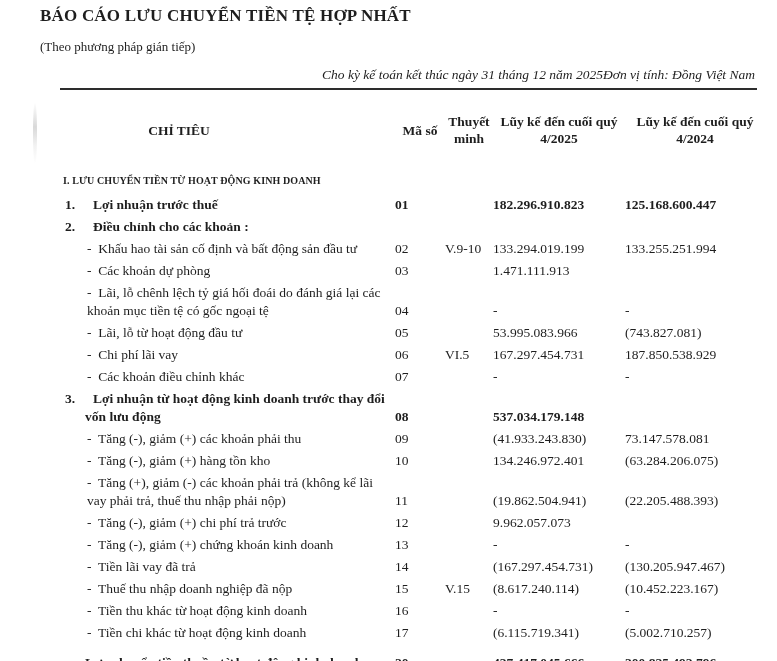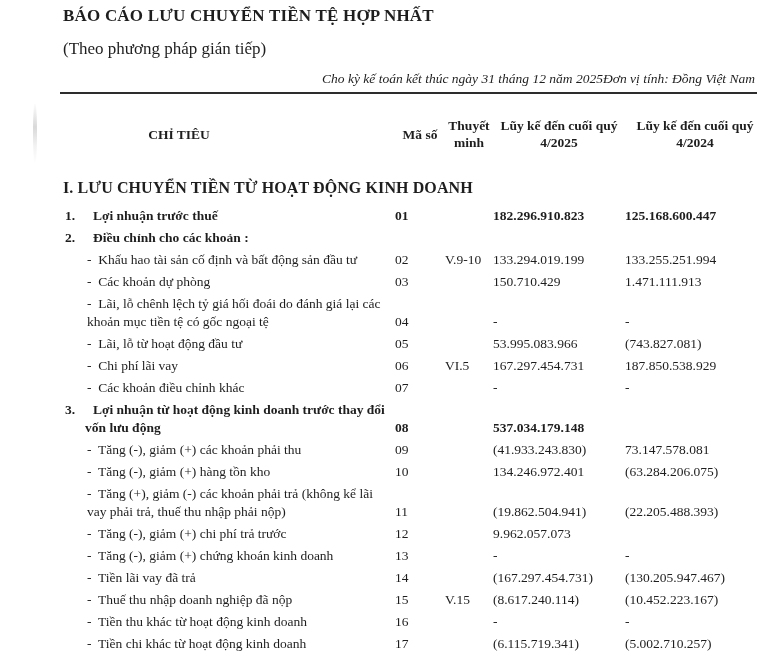--- a/index.html
+++ b/index.html
@@ -11,44 +11,44 @@
   }
   .page { position:relative; width:777px; height:661px; padding-top:6px; }
 
   
   .artifact {
     position:absolute; left:33px; top:102px; width:4px; height:62px;
     background:linear-gradient(to bottom, rgba(200,200,200,0) 0%, rgba(185,185,185,.55) 40%, rgba(210,210,210,.3) 70%, rgba(220,220,220,0) 100%);
     border-radius:50%;
   }
 
-  .hdr { margin-left:63px; margin-right:20px; }
+  .hdr { margin-left:40px; margin-right:20px; }
   .title { font-size:17px; font-weight:bold; letter-spacing:.2px; }
-  .method { margin-top:13px; font-size:17px;font-family:Liberation Serif, serif; }
+  .method { margin-top:13px; font-size:13px;font-family:Liberation Serif, serif; }
   .meta-line {
     margin-top:12px; display:flex; justify-content:flex-end;
     font-size:13.5px; font-style:italic;
   }
   .meta-line .unit { margin-right:2px; }
   .top-rule {
     margin:5px 20px 0 60px; height:0;
     border-top:2.5px solid #2d2d2d; width:697px;
   }
 
   .tbl { margin-left:63px; width:702px; font-size:13.5px; }
   .grid {
     display:grid;
     grid-template-columns:332px 50px 48px 132px 140px;
   }
   .thead { padding:23px 0 22px 0; font-weight:bold; align-items:center; }
   .thead > div { text-align:center; line-height:17px; }
   .th-item { padding-right:100px; }
   .th-note { padding:0 2px; }
 
-  .section-heading { font-weight:bold; margin:6px 0 9px 0; font-size:16px; letter-spacing:.1px; }
+  .section-heading { font-weight:bold; margin:6px 0 9px 0; font-size:10px; letter-spacing:.1px; }
 
   .t-row { align-items:end; margin-bottom:2px; padding:1px 0; line-height:18px; }
   .t-row.bold { font-weight:bold; }
   .t-row.total { margin-top:7px; padding-top:4px; }
 
   .c-label { position:relative; }
   .c-label.numbered { padding-left:22px; text-indent:8px; }
   .c-label.numbered .num { position:absolute; left:2px; text-indent:0; }
   .c-label.dashed { padding-left:24px; }
   .c-label.plain { padding-left:22px; }
@@ -109,21 +109,20 @@
           <div class="c-label dashed">-&nbsp; Khấu hao tài sản cố định và bất động sản đầu tư</div>
           <div class="c-code">02</div>
           <div class="c-note">V.9-10</div>
           <div class="c-val">133.294.019.199</div>
           <div class="c-val c-val2">133.255.251.994</div>
         </div>
         <div class="grid t-row">
           <div class="c-label dashed">-&nbsp; Các khoản dự phòng</div>
           <div class="c-code">03</div>
           <div class="c-note"></div>
-          <div class="c-val">150.710.429</div>
           <div class="c-val c-val2">1.471.111.913</div>
         </div>
         <div class="grid t-row">
           <div class="c-label dashed">-&nbsp; Lãi, lỗ chênh lệch tỷ giá hối đoái do đánh giá lại các khoản mục tiền tệ có gốc ngoại tệ</div>
           <div class="c-code">04</div>
           <div class="c-note"></div>
           <div class="c-val nil">-</div>
           <div class="c-val c-val2 nil">-</div>
         </div>
         <div class="grid t-row">

